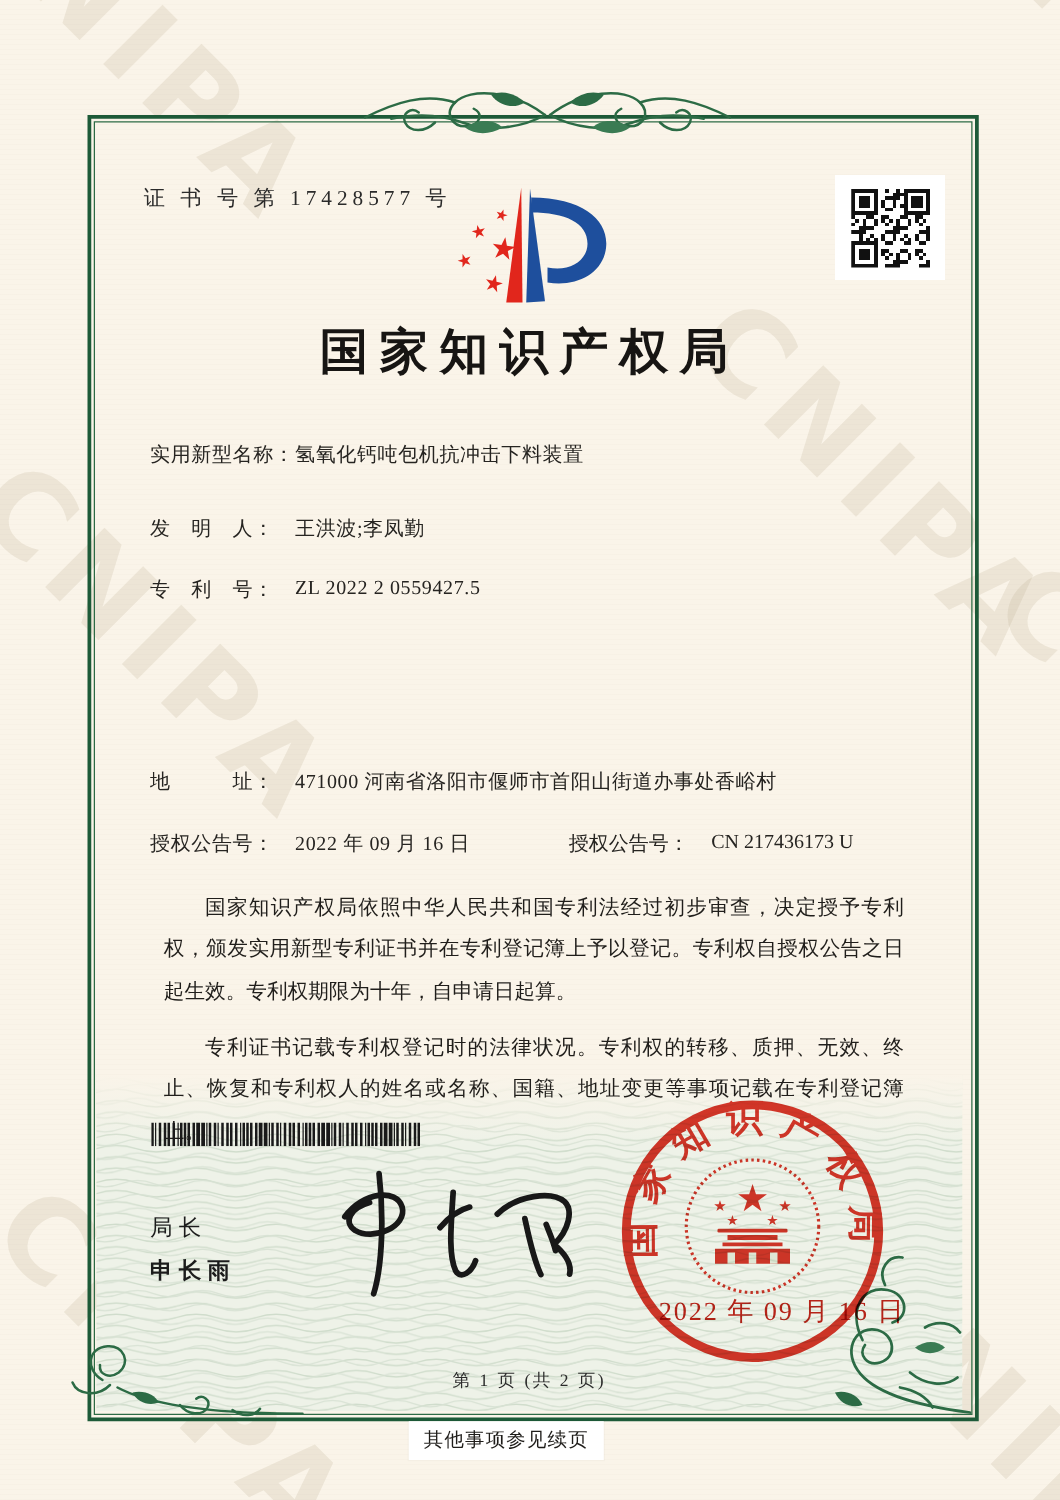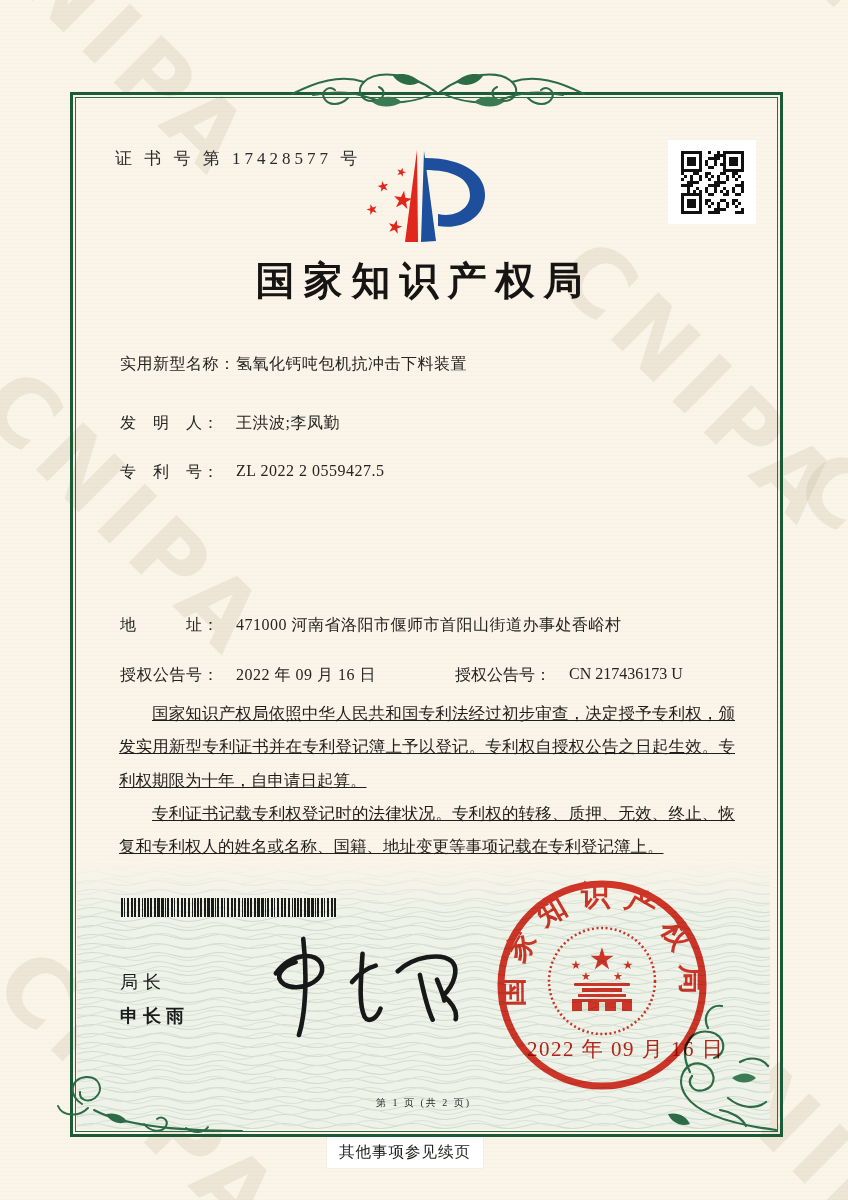--- a/index.html
+++ b/index.html
@@ -35,31 +35,31 @@
     position:absolute;left:70px;top:254px;width:707px;text-align:center;z-index:3;
     font-size:39px;font-weight:700;letter-spacing:9px;color:#171513;
   }
   .field-row{position:absolute;left:120px;width:640px;height:24px;z-index:3;font-size:16px;color:#262421;}
   .field-label{position:absolute;left:0;top:0;letter-spacing:0.5px;}
   .field-value{position:absolute;left:116px;top:0;letter-spacing:0.5px;white-space:nowrap;font-family:Liberation Serif, serif;}
   .grant-no-label{position:absolute;left:335px;top:0;}
   .grant-no-value{position:absolute;left:449px;top:0;white-space:nowrap;}
   .paras{position:absolute;left:119px;top:697px;width:616px;z-index:3;font-size:16.5px;line-height:2.02;
     text-align:justify;color:#201e1b;}
-  .paras p{margin:0;text-indent:2em;text-decoration:underline;}
+  .paras p{margin:12px;text-indent:2em;}
   .barcode{position:absolute;left:121px;top:898px;width:217px;height:19px;z-index:3;display:flex;align-items:stretch;overflow:hidden;}
   .barcode .b{height:100%;}
   .director{position:absolute;left:120px;z-index:4;font-family:"Liberation Sans","DejaVu Sans",sans-serif;
     font-size:18px;letter-spacing:5px;color:#1c1c1c;font-weight:500;}
   .signature{position:absolute;left:246px;top:924px;width:220px;height:115px;z-index:4;transform:rotate(-1deg);}
   .seal{position:absolute;left:494px;top:877px;width:216px;height:216px;z-index:5;mix-blend-mode:multiply;opacity:0.93;}
   .seal-date{position:absolute;left:527px;top:1035px;z-index:6;font-size:21px;letter-spacing:1.5px;
     color:#c3261b;mix-blend-mode:multiply;white-space:nowrap;}
   .page-info{position:absolute;left:70px;top:1096px;width:707px;text-align:center;z-index:4;
-    font-size:10px;letter-spacing:2px;color:#2b2b2b;}
+    font-size:14px;letter-spacing:2px;color:#2b2b2b;}
   .note-box{position:absolute;left:327px;top:1137px;width:156px;height:31px;background:#ffffff;z-index:3;
     display:flex;align-items:center;justify-content:center;box-shadow:0 0 0 1px rgba(0,0,0,0.02);}
   .note-text{font-size:15.5px;letter-spacing:1px;color:#1f1d1a;}
   .flourish{position:absolute;z-index:3;}
 </style>
 </head>
 <body>
 
 <div class="page">
 

